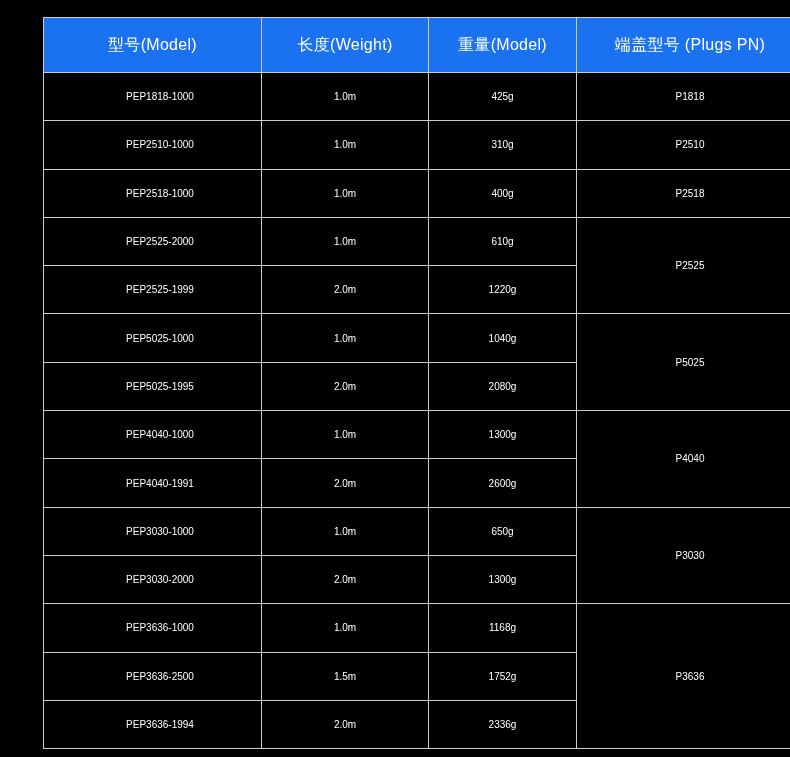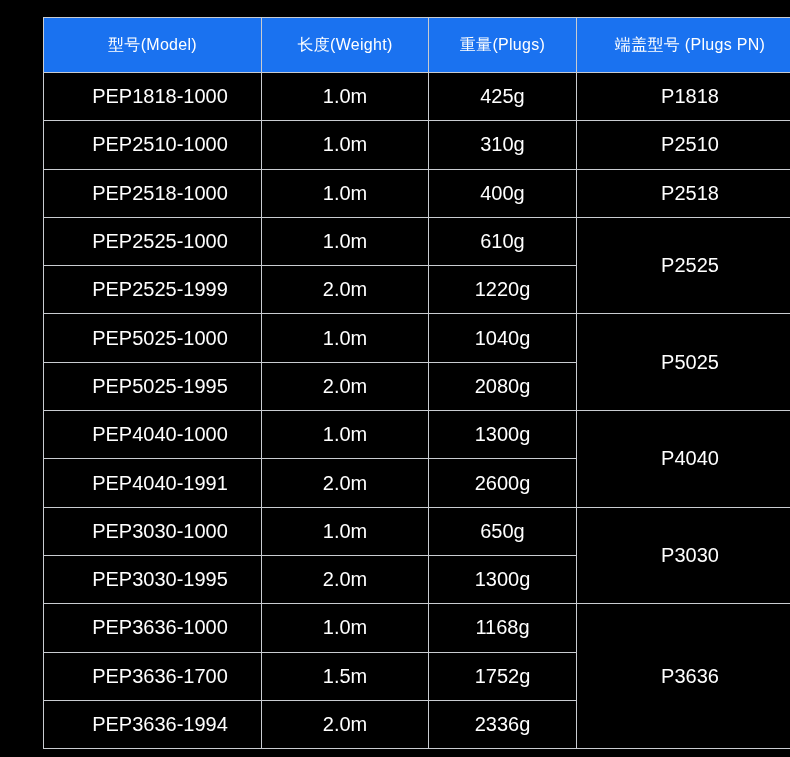--- a/index.html
+++ b/index.html
@@ -47,21 +47,21 @@
     font-weight: normal;
   }
   table.spec-table thead th {
     background: #1a72f0;
     height: 52px;
     font-size: 16px;
     letter-spacing: 0.3px;
   }
   table.spec-table tbody td {
     height: 45.3px;
-    font-size: 20px;
+    font-size: 10px;
     background: #000000;
   }
   td.model-cell {
     text-align: left;
     padding-left: 16px;
   }
   td.plug-cell {
     font-size: 15.5px;
   }
 </style>
@@ -74,21 +74,21 @@
       <colgroup>
         <col class="c0">
           <col class="c1">
           <col class="c2">
           <col class="c3">
       </colgroup>
       <thead>
         <tr>
           <th>型号(Model)</th>
           <th>长度(Weight)</th>
-          <th>重量(Plugs)</th>
+          <th>重量(Model)</th>
           <th>端盖型号 (Plugs PN)</th>
         </tr>
       </thead>
       <tbody>
         <tr>
           <td class="model-cell">PEP1818-1000</td>
           <td>1.0m</td>
           <td>425g</td>
           <td class="plug-cell" rowspan="1">P1818</td>
         </tr>
@@ -98,21 +98,21 @@
           <td>310g</td>
           <td class="plug-cell" rowspan="1">P2510</td>
         </tr>
         <tr>
           <td class="model-cell">PEP2518-1000</td>
           <td>1.0m</td>
           <td>400g</td>
           <td class="plug-cell" rowspan="1">P2518</td>
         </tr>
         <tr>
-          <td class="model-cell">PEP2525-1000</td>
+          <td class="model-cell">PEP2525-2000</td>
           <td>1.0m</td>
           <td>610g</td>
           <td class="plug-cell" rowspan="2">P2525</td>
         </tr>
         <tr>
           <td class="model-cell">PEP2525-1999</td>
           <td>2.0m</td>
           <td>1220g</td>
         </tr>
         <tr>
@@ -137,32 +137,32 @@
           <td>2.0m</td>
           <td>2600g</td>
         </tr>
         <tr>
           <td class="model-cell">PEP3030-1000</td>
           <td>1.0m</td>
           <td>650g</td>
           <td class="plug-cell" rowspan="2">P3030</td>
         </tr>
         <tr>
-          <td class="model-cell">PEP3030-1995</td>
+          <td class="model-cell">PEP3030-2000</td>
           <td>2.0m</td>
           <td>1300g</td>
         </tr>
         <tr>
           <td class="model-cell">PEP3636-1000</td>
           <td>1.0m</td>
           <td>1168g</td>
           <td class="plug-cell" rowspan="3">P3636</td>
         </tr>
         <tr>
-          <td class="model-cell">PEP3636-1700</td>
+          <td class="model-cell">PEP3636-2500</td>
           <td>1.5m</td>
           <td>1752g</td>
         </tr>
         <tr>
           <td class="model-cell">PEP3636-1994</td>
           <td>2.0m</td>
           <td>2336g</td>
         </tr>
       </tbody>
     </table>

